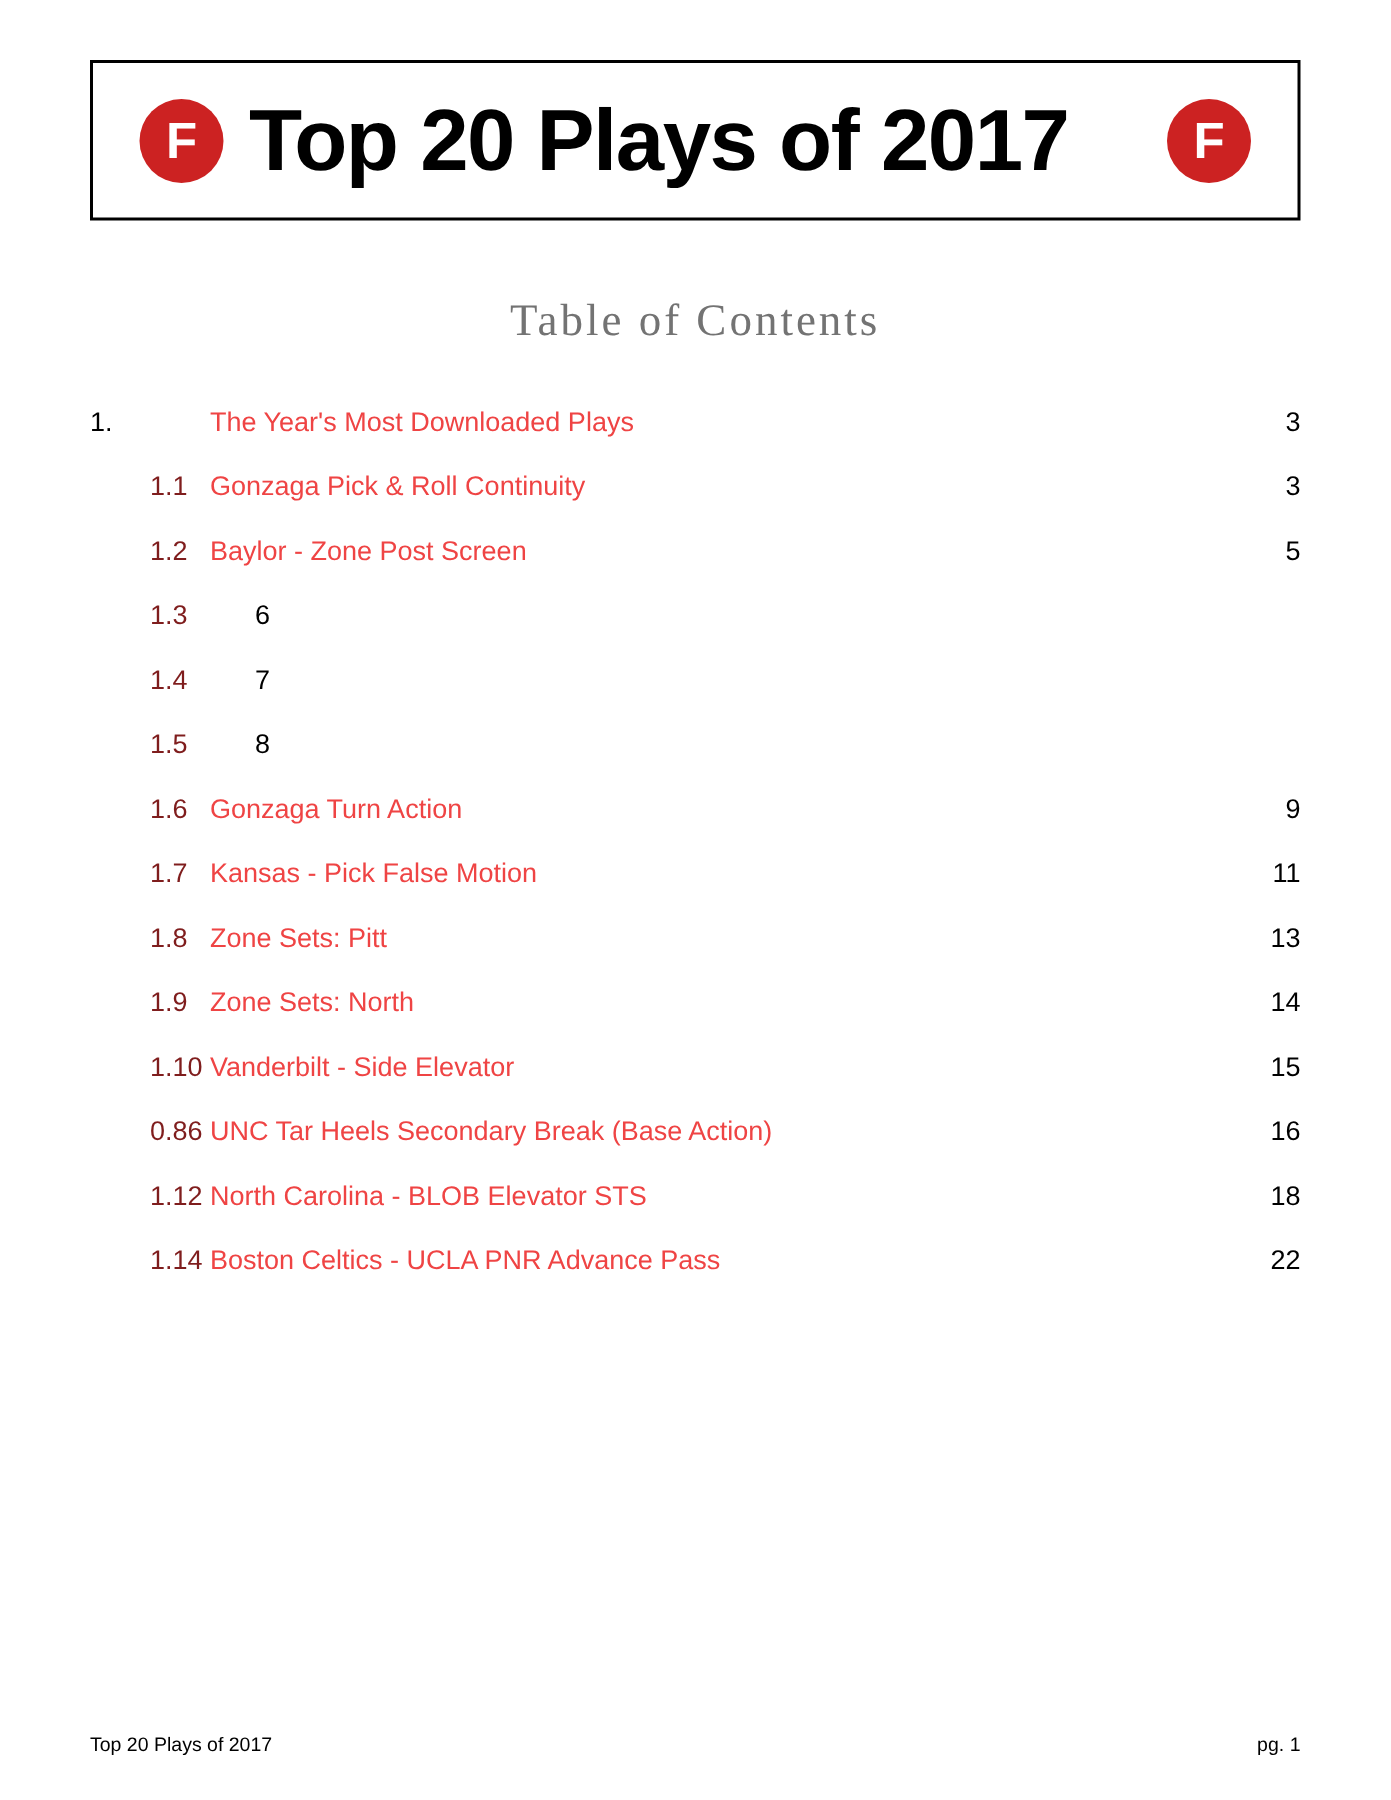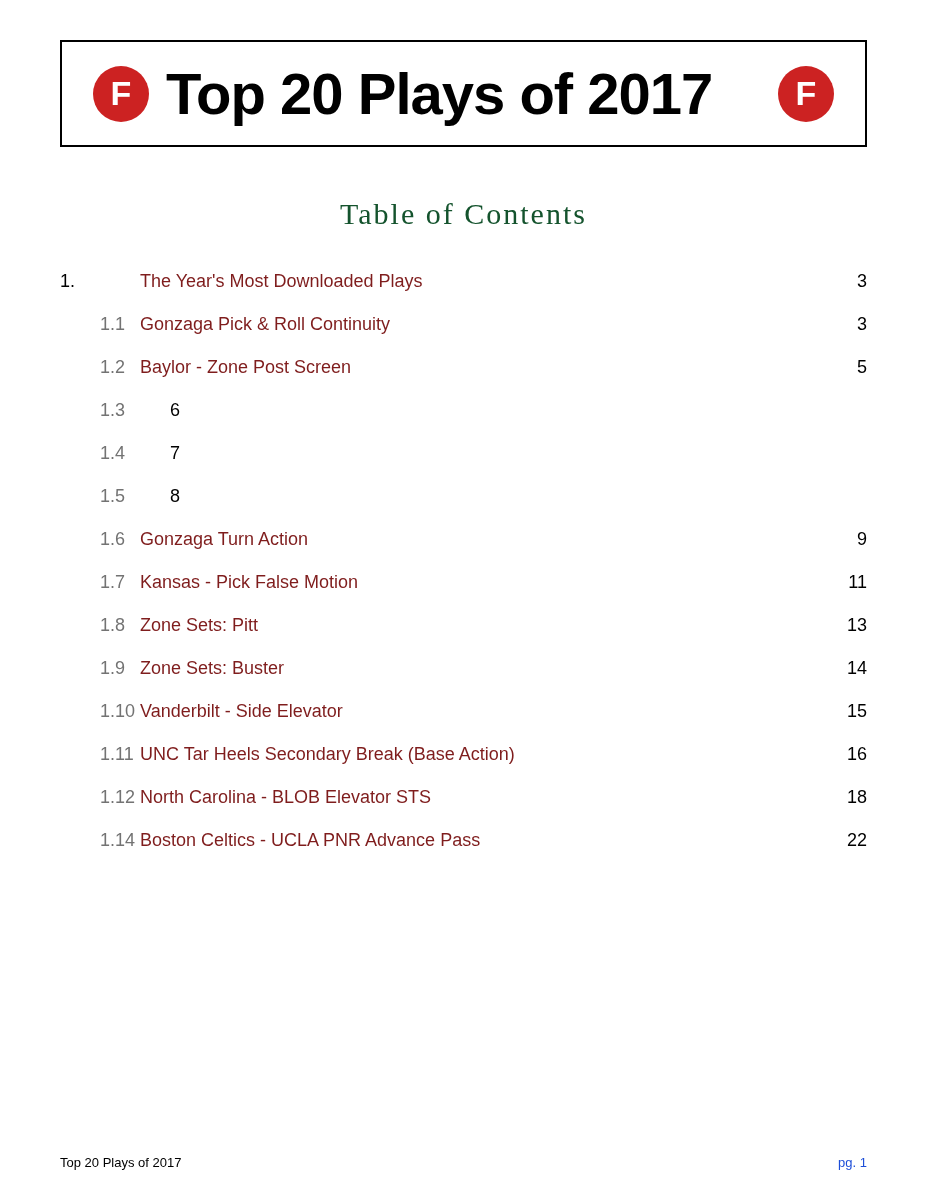--- a/index.html
+++ b/index.html
@@ -57,48 +57,48 @@
     }
 
     
     .toc-title {
       text-align: center;
       font-size: 30px;
       font-weight: 400;
       font-family: 'Times New Roman', Times, serif;
       letter-spacing: 2px;
       margin-bottom: 40px;
-      color: #14532d;
+      color: #737373;
     }
 
     .toc-row {
       display: flex;
       align-items: baseline;
       margin-bottom: 22px;
       width: 100%;
     }
 
     .toc-num {
       font-size: 18px;
       color: #000;
       min-width: 80px;
       font-family: Arial, Helvetica, sans-serif;
     }
 
     .toc-num-sub {
       font-size: 18px;
-      color: #737373;
+      color: #7f1d1d;
       min-width: 80px;
       font-family: Arial, Helvetica, sans-serif;
       padding-left: 40px;
     }
 
     .toc-label {
       font-size: 18px;
-      color: #7f1d1d;
+      color: #ef4444;
       flex: 1;
       font-family: Arial, Helvetica, sans-serif;
     }
 
     .toc-page {
       font-size: 18px;
       color: #000;
       min-width: 40px;
       text-align: right;
       font-family: Arial, Helvetica, sans-serif;
@@ -117,21 +117,21 @@
     }
 
     .footer-text {
       font-size: 13px;
       color: #000;
       font-family: Arial, Helvetica, sans-serif;
     }
 
     .footer-page {
       font-size: 13px;
-      color: #1d4ed8;
+      color: #000000;
       font-family: Arial, Helvetica, sans-serif;
       margin-left: 17px;
     }
 
     
     .section-header-row {
       display: flex;
       align-items: baseline;
       margin-bottom: 22px;
       width: 100%;
@@ -201,30 +201,30 @@
           <span class="toc-label">Kansas -  Pick False Motion</span>
           <span class="toc-page">11</span>
         </div>
         <div class="toc-row">
           <span class="toc-num-sub">1.8</span>
           <span class="toc-label">Zone Sets: Pitt</span>
           <span class="toc-page">13</span>
         </div>
         <div class="toc-row">
           <span class="toc-num-sub">1.9</span>
-          <span class="toc-label">Zone Sets: Buster</span>
+          <span class="toc-label">Zone Sets: North</span>
           <span class="toc-page">14</span>
         </div>
         <div class="toc-row">
           <span class="toc-num-sub">1.10</span>
           <span class="toc-label">Vanderbilt -  Side Elevator</span>
           <span class="toc-page">15</span>
         </div>
         <div class="toc-row">
-          <span class="toc-num-sub">1.11</span>
+          <span class="toc-num-sub">0.86</span>
           <span class="toc-label">UNC Tar Heels Secondary Break (Base Action)</span>
           <span class="toc-page">16</span>
         </div>
         <div class="toc-row">
           <span class="toc-num-sub">1.12</span>
           <span class="toc-label">North Carolina -  BLOB Elevator STS</span>
           <span class="toc-page">18</span>
         </div>
         <div class="toc-row">
           <span class="toc-num-sub">1.14</span>

